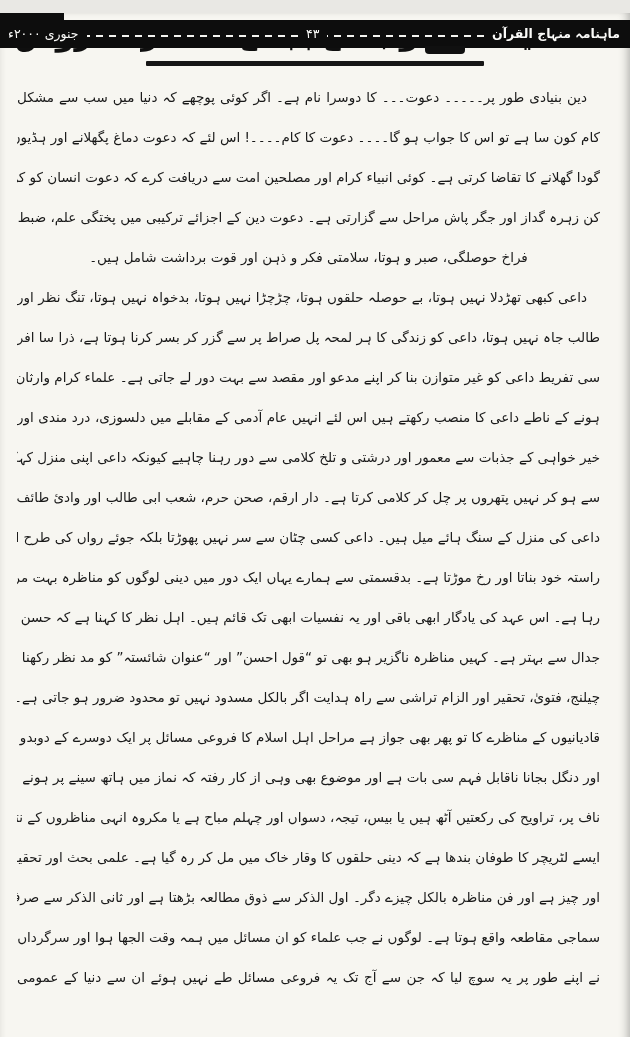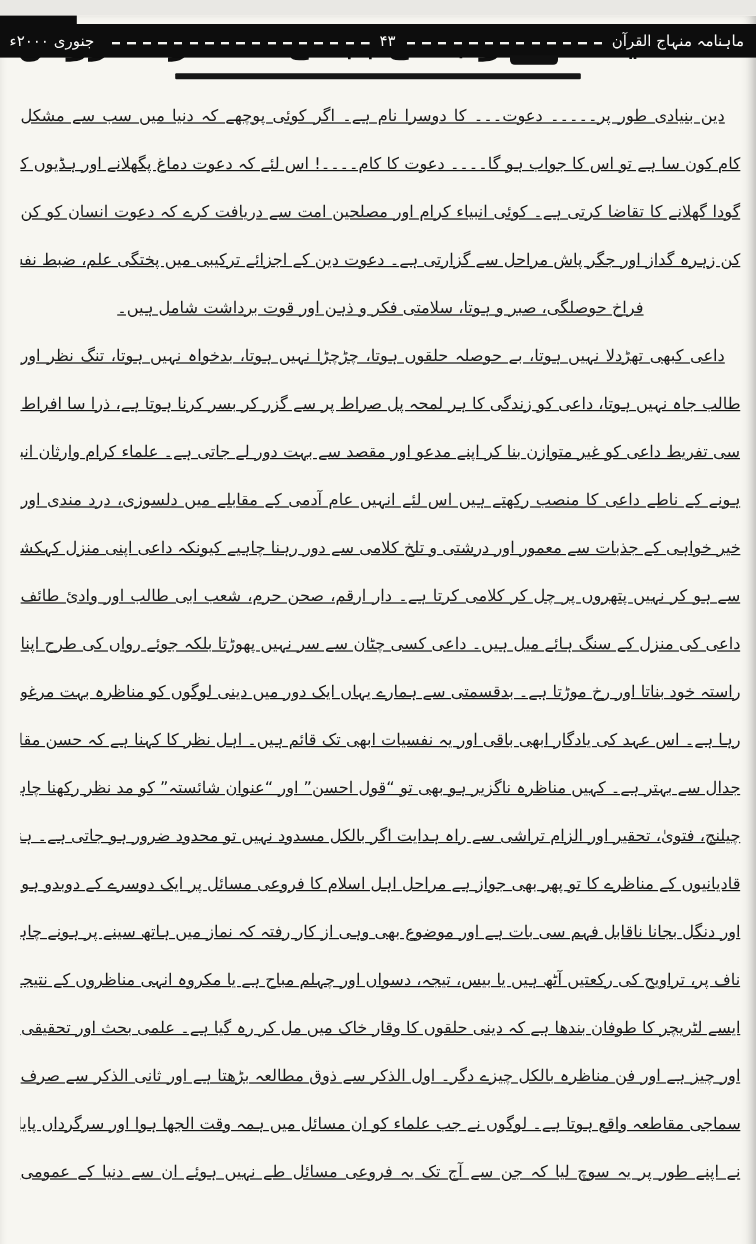--- a/index.html
+++ b/index.html
@@ -21,21 +21,21 @@
 
   
   .masthead {
     position: absolute; top: 7px; left: 0; right: 0; height: 28px;
     background: #0d0d0d; color: #fbfbf9;
     display: flex; align-items: center; gap: 8px;
     padding: 0 10px 0 8px;
     font-size: 12.5px;
   }
   .mast-text { white-space: nowrap; line-height: 28px; }
-  .mast-title { font-weight: normal; text-align: center; }
+  .mast-title { font-weight: bold; text-align: center; }
   .dash {
     height: 2px; align-self: center; margin-top: 4px;
     background: repeating-linear-gradient(to left, #f3f3f0 0 7px, transparent 7px 13px);
   }
   .dash-a { flex: 1; }
   .dash-b { flex: 1.35; }
 
   
   .title {
     margin-top: 13px;
@@ -44,22 +44,21 @@
     line-height: 1.45; letter-spacing: 0.5px;
   }
   .title-underline {
     width: 338px; height: 5px; background: #161616;
     margin: 4px auto 0 auto; border-radius: 1px;
   }
 
   
   .body-text {
     margin-top: 11px;
-    padding: 0 13px 0 17px;
-    text-decoration: underline;
+    padding: 0 30px 0 17px;
   }
   .line {
     height: 40px; line-height: 40px;
     font-size: 13.5px; color: #191919;
     white-space: nowrap; overflow: hidden;
     text-align: justify; text-align-last: justify;
   }
   .line.indent { padding-right: 13px; }
   .line.center-last { text-align-last: center; }
 </style>

